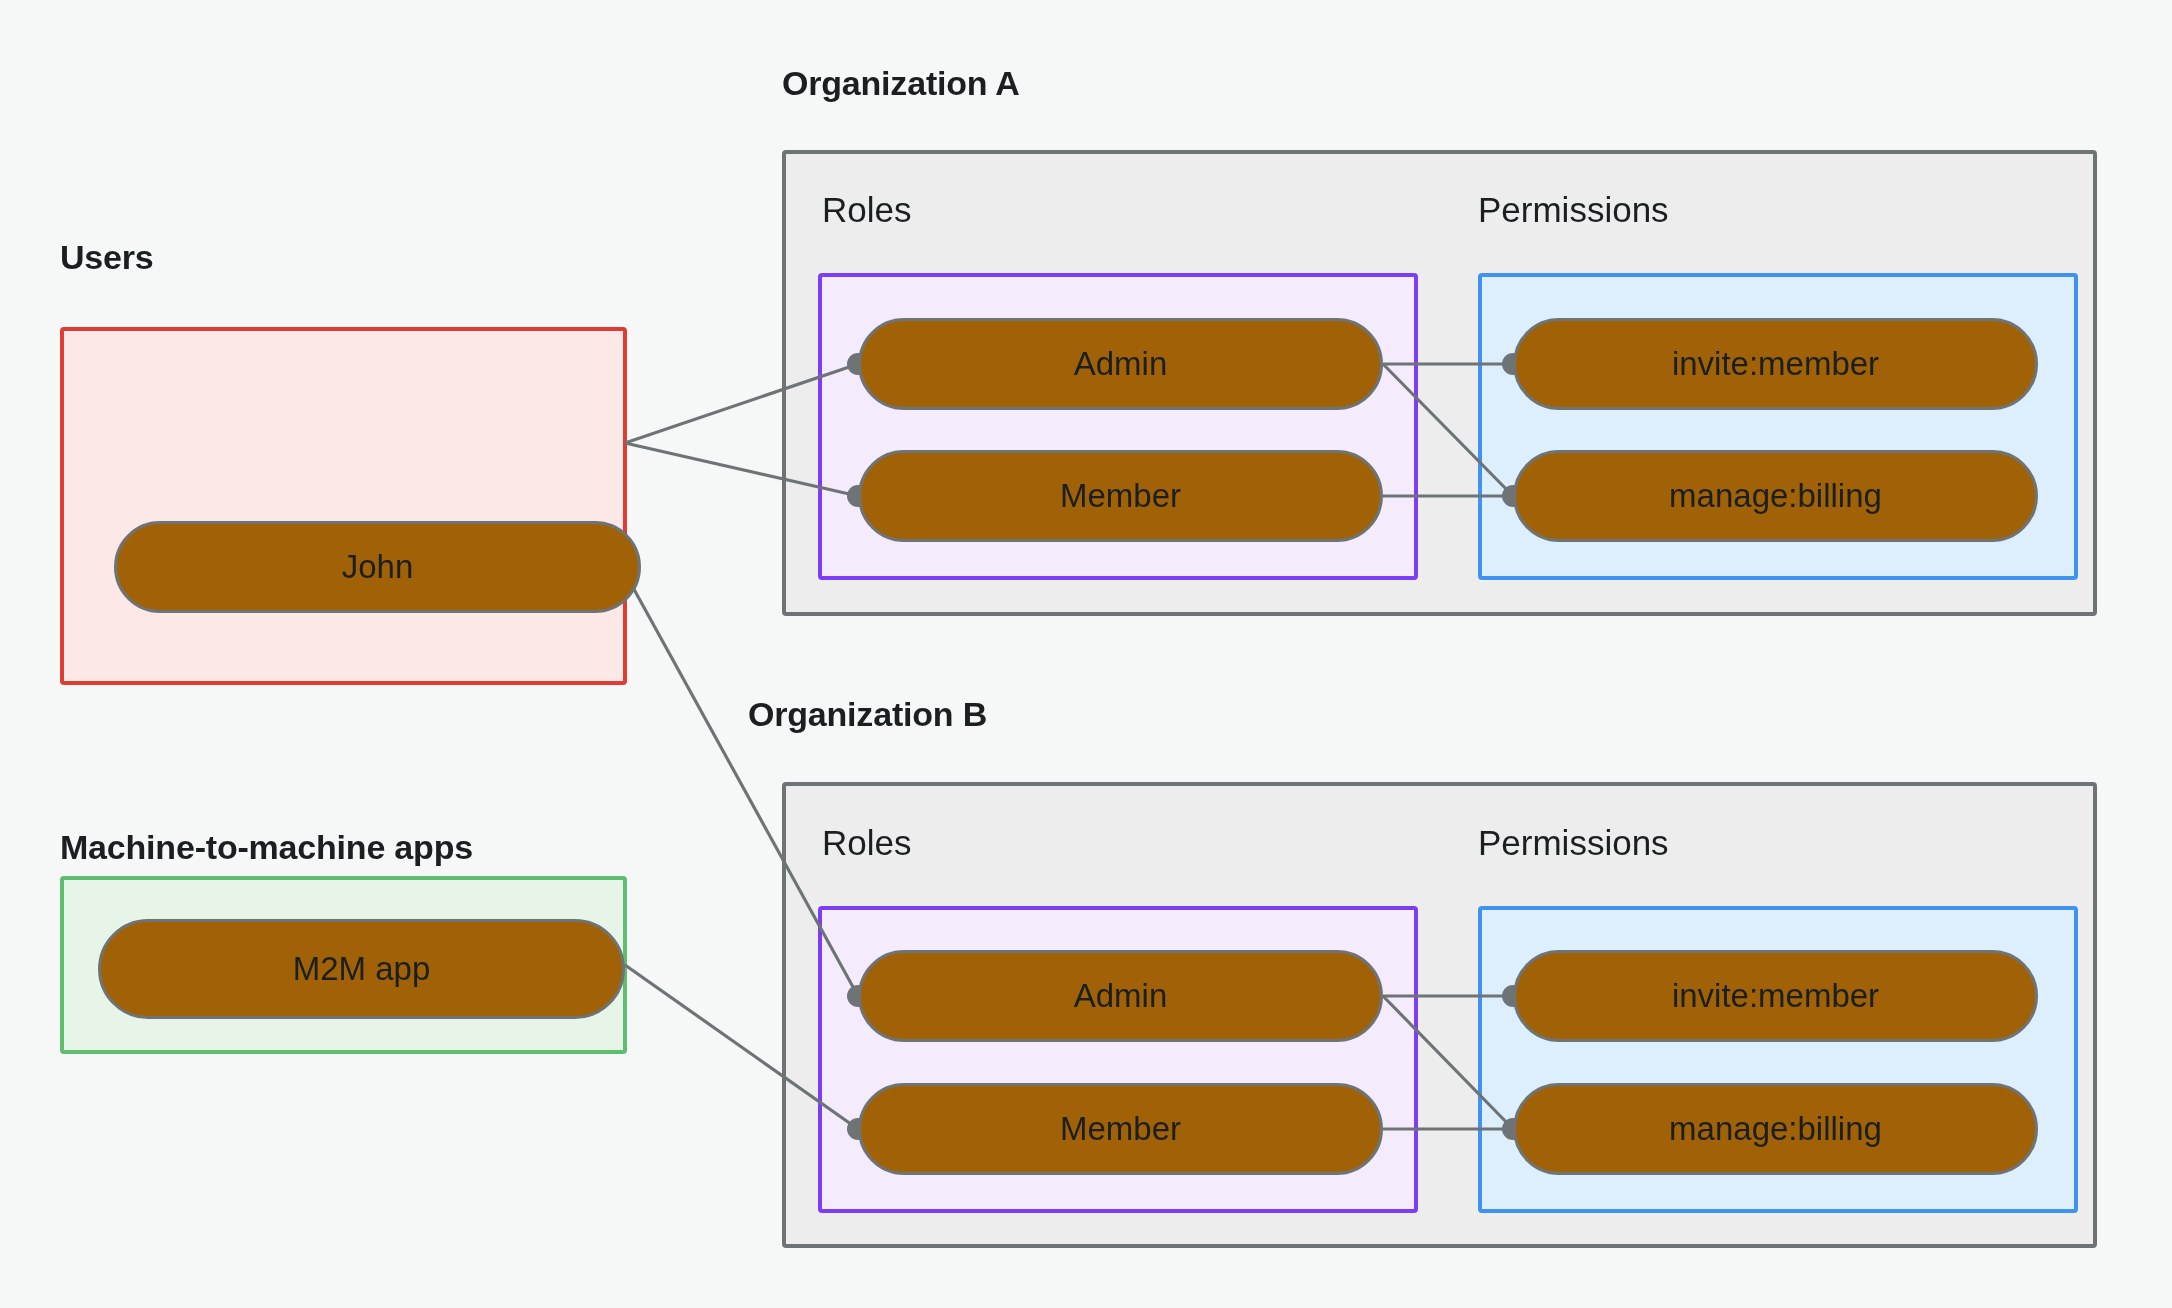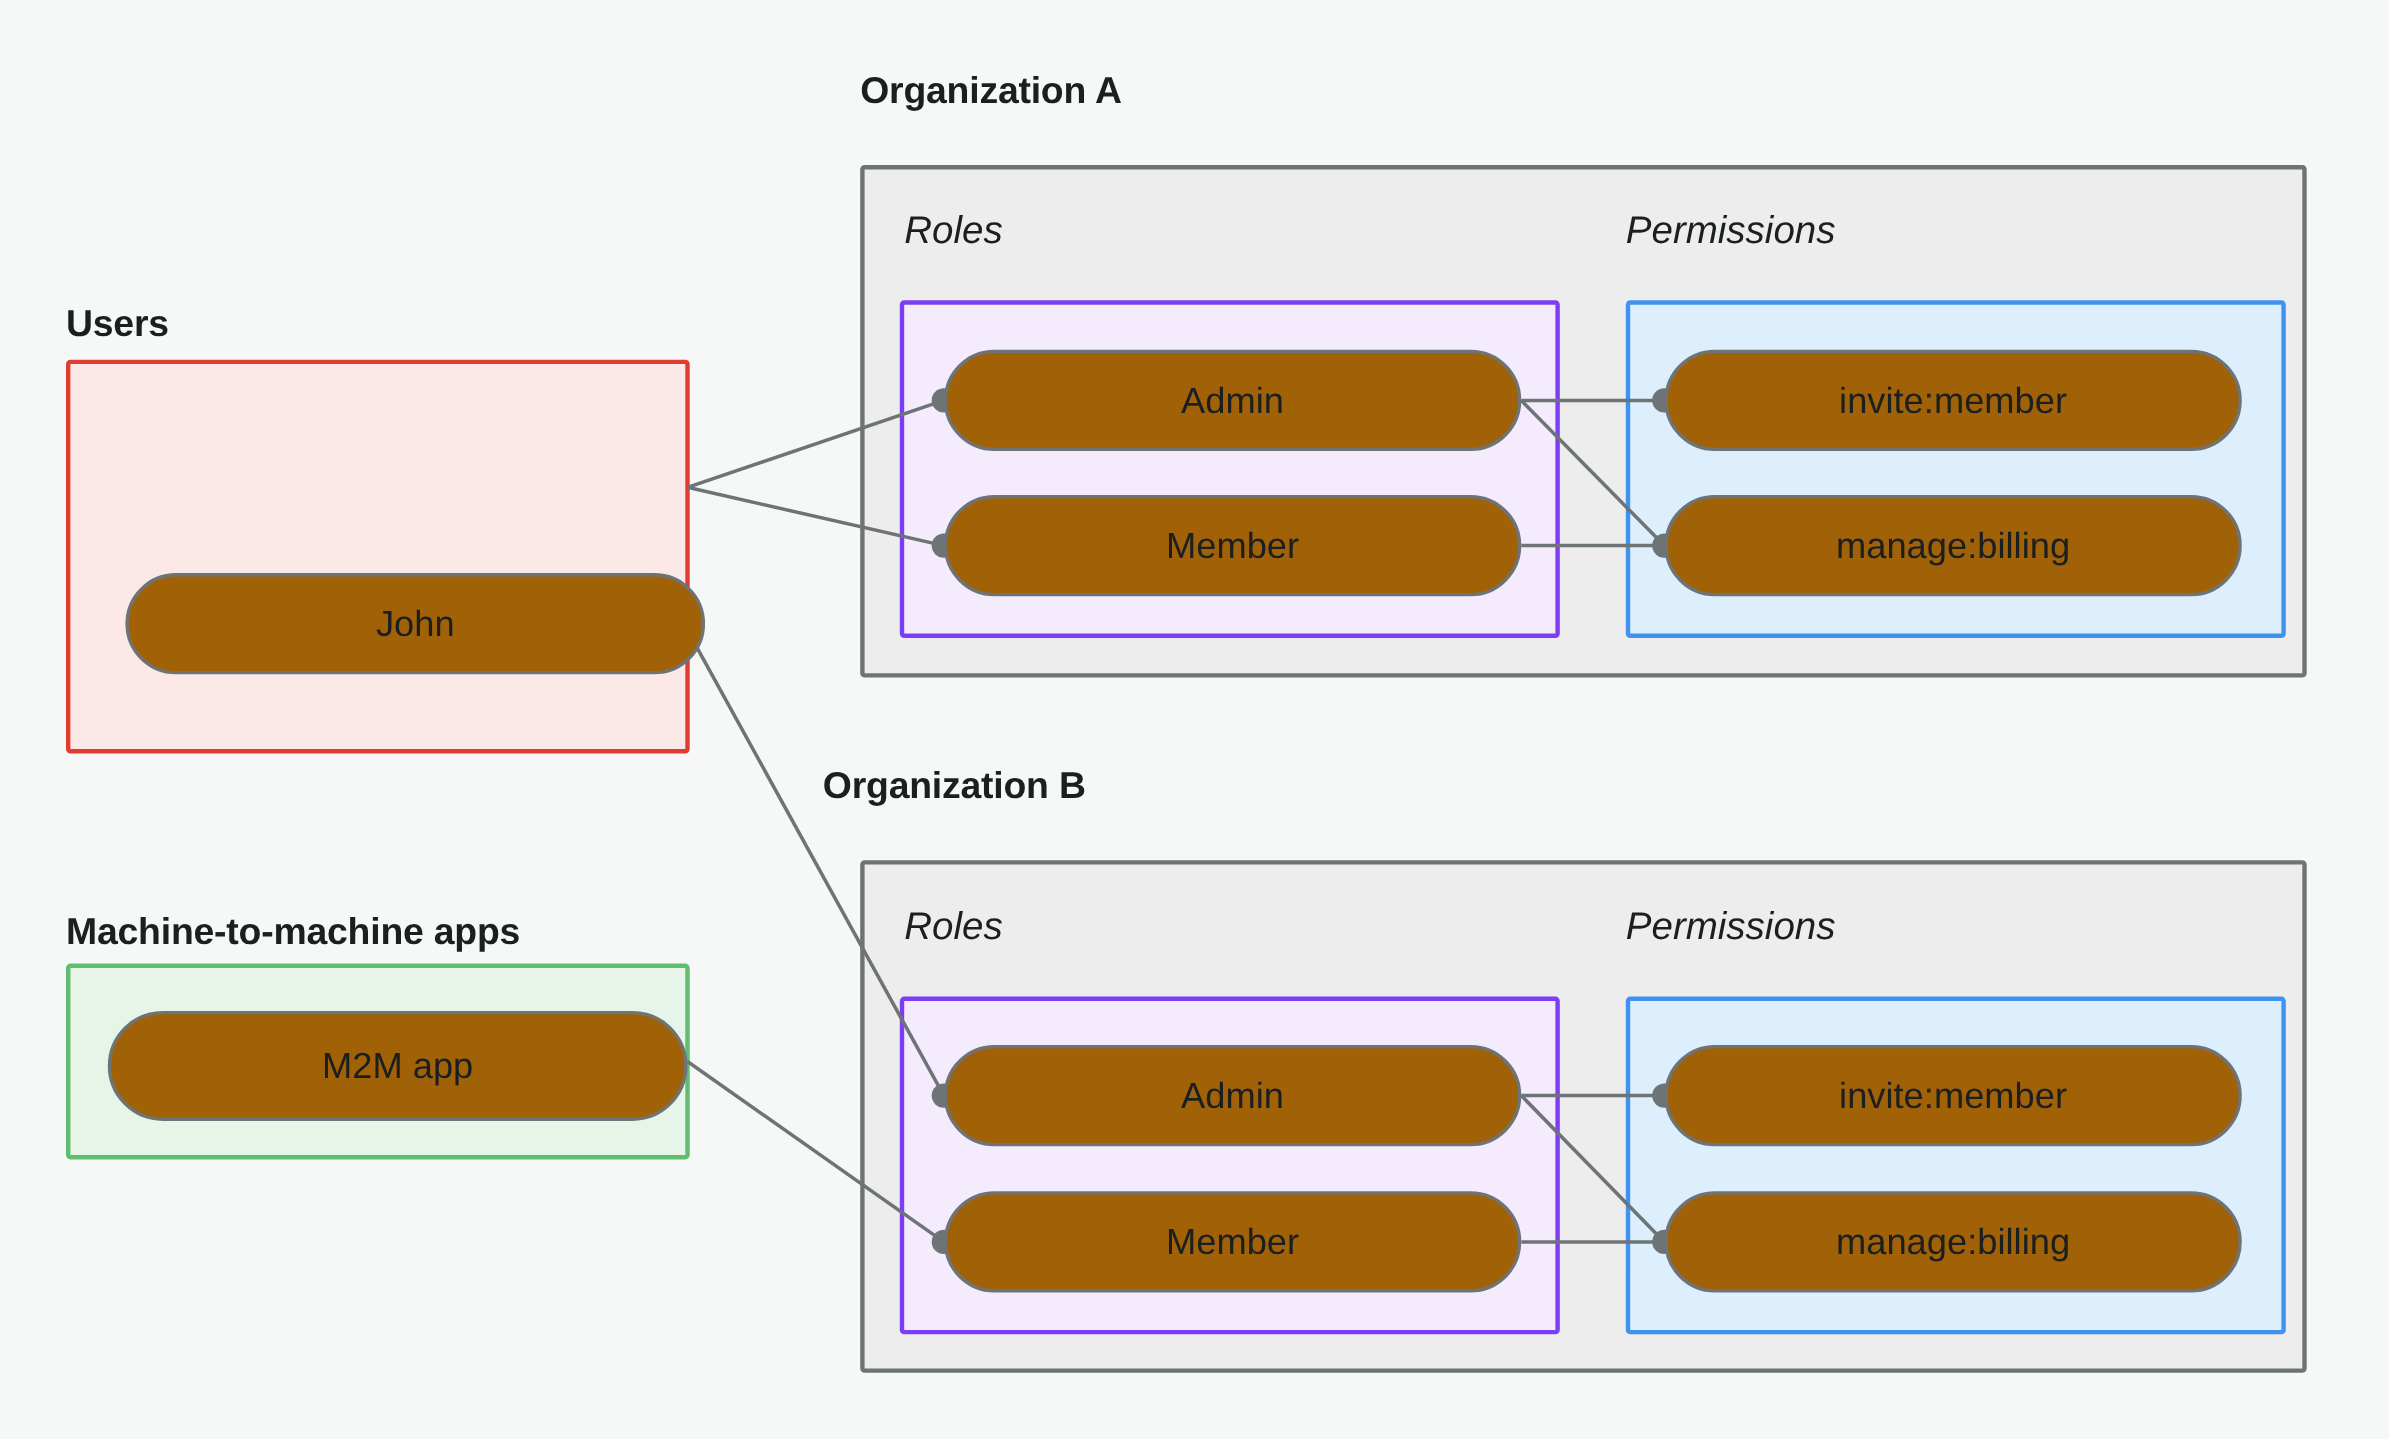--- a/index.html
+++ b/index.html
@@ -78,21 +78,20 @@
   }
 
   
   .sub-caption {
     position: absolute;
     font-size: 35px;
     font-weight: 400;
     color: #1b1f20;
     white-space: nowrap;
     z-index: 6;
-    font-style: italic;
   }
 
   
   .node {
     position: absolute;
     box-sizing: border-box;
     background: #a16207;
     border: 3px solid #6e7476;
     border-radius: 999px;
     display: flex;
@@ -136,21 +135,21 @@
     <circle cx="858" cy="496" r="11"></circle>
     <circle cx="858" cy="996" r="11"></circle>
     <circle cx="858" cy="1129" r="11"></circle>
 
     <circle cx="1513" cy="364" r="11"></circle>
     <circle cx="1513" cy="496" r="11"></circle>
     <circle cx="1513" cy="996" r="11"></circle>
     <circle cx="1513" cy="1129" r="11"></circle>
   </svg>
 
-  <div class="caption" style="left:60px; top:238px;margin-top:37px;">Users</div>
+  <div class="caption" style="left:60px; top:238px;">Users</div>
 
   <div class="group-box group-users" style="left:60px; top:327px; width:567px; height:358px;"></div>
 
 
   <div class="node" style="left:114px; top:521px; width:527px; height:92px;">John</div>
 
   <div class="caption" style="left:60px; top:792px;margin-top:36px;">Machine-to-machine apps</div>
 
   <div class="group-box group-m2m" style="left:60px; top:876px; width:567px; height:178px;"></div>
 

